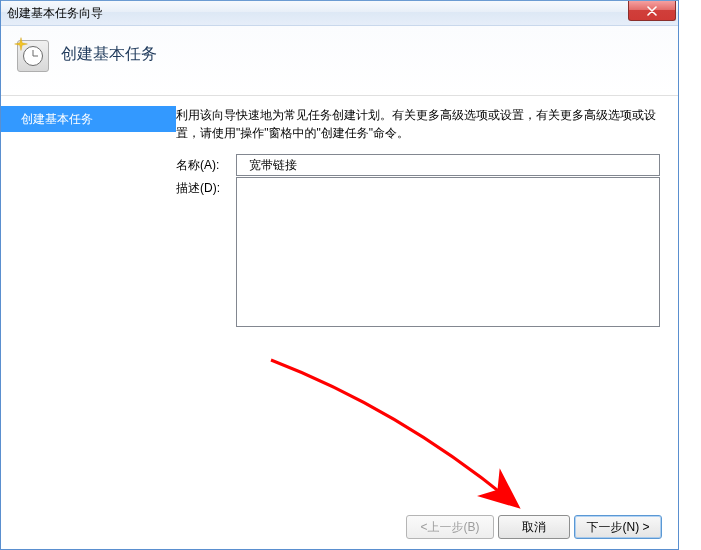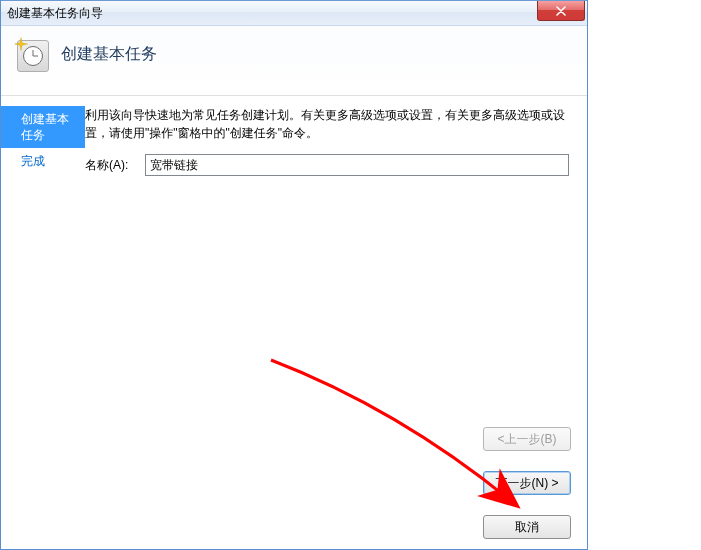--- a/index.html
+++ b/index.html
@@ -3,21 +3,21 @@
 <meta charset="utf-8">
 <style>
   * { box-sizing: border-box; }
   body {
     margin: 0;
     font-family: "Microsoft YaHei", "SimSun", Tahoma, sans-serif;
     font-size: 12px;
     background: #fff;
   }
   .window {
-    width: 588px;
+    width: 679px;
     height: 550px;
     border: 1px solid #5a8fcf;
     border-top: none;
     background: #fff;
     position: relative;
   }
   .titlebar {
     height: 26px;
     background: linear-gradient(to bottom, #f6f9fd 0%, #e8eff8 45%, #dde8f5 46%, #e6eef9 100%);
     border-top: 1px solid #6b9bd2;
@@ -122,40 +122,39 @@
   }
   .field-label {
     width: 60px;
     padding-top: 3px;
     color: #000;
   }
   .text-input {
     width: 424px;
     height: 22px;
     border: 1px solid #828790;
-    padding: 2px 4px;
+    padding: 2px 12px;
     font: inherit;
     background: #fff;
   }
   .textarea-input {
     width: 424px;
     height: 150px;
     border: 1px solid #828790;
     padding: 2px 4px;
     font: inherit;
     resize: none;
     background: #fff;
   }
   .button-bar {
     position: absolute;
     bottom: 10px;
     right: 16px;
     display: flex;
-    gap: 20px;
-    flex-direction: column;
+    gap: 4px;
   }
   .btn {
     min-width: 88px;
     height: 24px;
     background: linear-gradient(to bottom, #f8f8f8, #e4e4e4);
     border: 1px solid #8e8f8f;
     border-radius: 3px;
     font: inherit;
     color: #000;
     cursor: pointer;
@@ -203,40 +202,41 @@
       <div class="clock"></div>
     </div>
     <div class="heading">创建基本任务</div>
   </div>
 
   <div class="body-wrap">
     <div class="sidebar">
       <div class="sidebar-item selected">
         <span>创建基本任务</span>
       </div>
-      <div class="sidebar-item">
-        <span>完成</span>
-      </div>
     </div>
 
     <div class="main-pane">
       <div class="intro-text">利用该向导快速地为常见任务创建计划。有关更多高级选项或设置，有关更多高级选项或设置，请使用"操作"窗格中的"创建任务"命令。</div>
 
       <div class="field-row">
         <div class="field-label">名称(A):</div>
         <input type="text" class="text-input" value="宽带链接" style="">
       </div>
 
+      <div class="field-row">
+        <div class="field-label">描述(D):</div>
+        <textarea class="textarea-input" style=""></textarea>
+      </div>
     </div>
   </div>
 
   <div class="button-bar">
     <button class="btn" disabled="">&lt;上一步(B)</button>
+    <button class="btn cancel">取消</button>
     <button class="btn default">下一步(N) &gt;</button>
-    <button class="btn cancel">取消</button>
   </div>
 
   <svg class="arrow-annotation" width="300" height="200">
     <defs>
       <marker id="arrowhead" markerWidth="14" markerHeight="12" refX="12" refY="6" orient="auto">
         <path d="M0,0 L14,6 L0,12 L4,6 Z" fill="#ff0000"></path>
       </marker>
     </defs>
     <path d="M 10 10 Q 140 60 255 155" stroke="#ff0000" stroke-width="3" fill="none" marker-end="url(#arrowhead)"></path>
   </svg>

